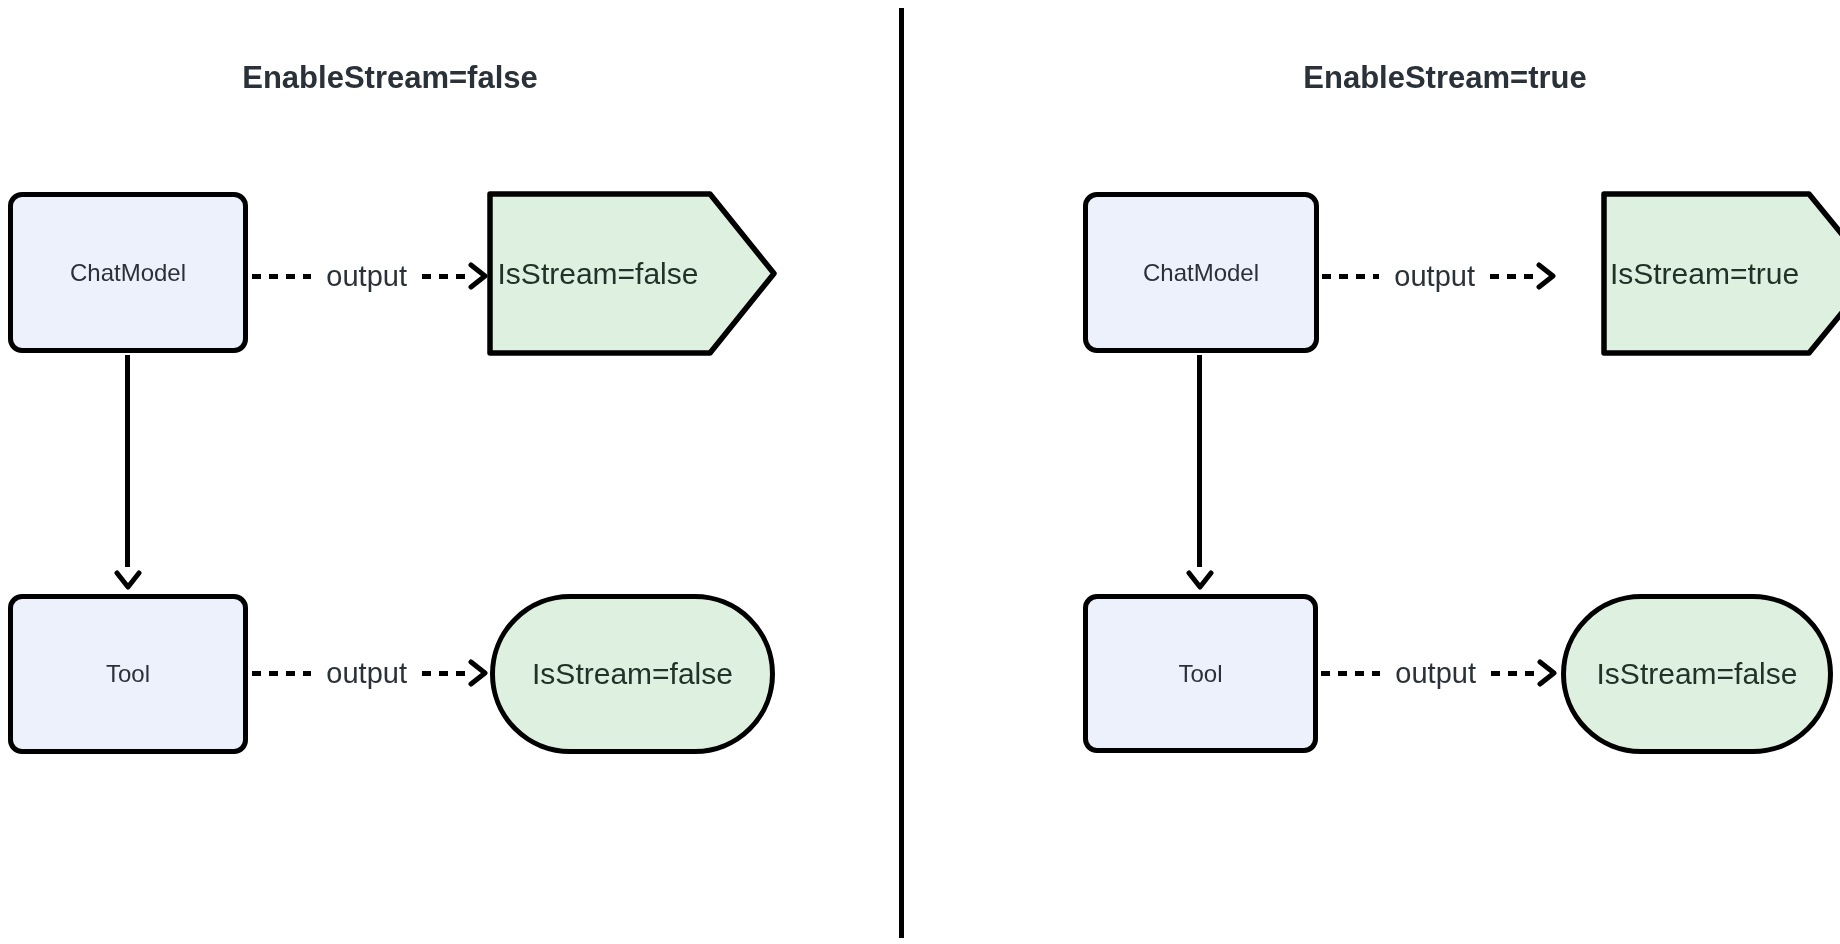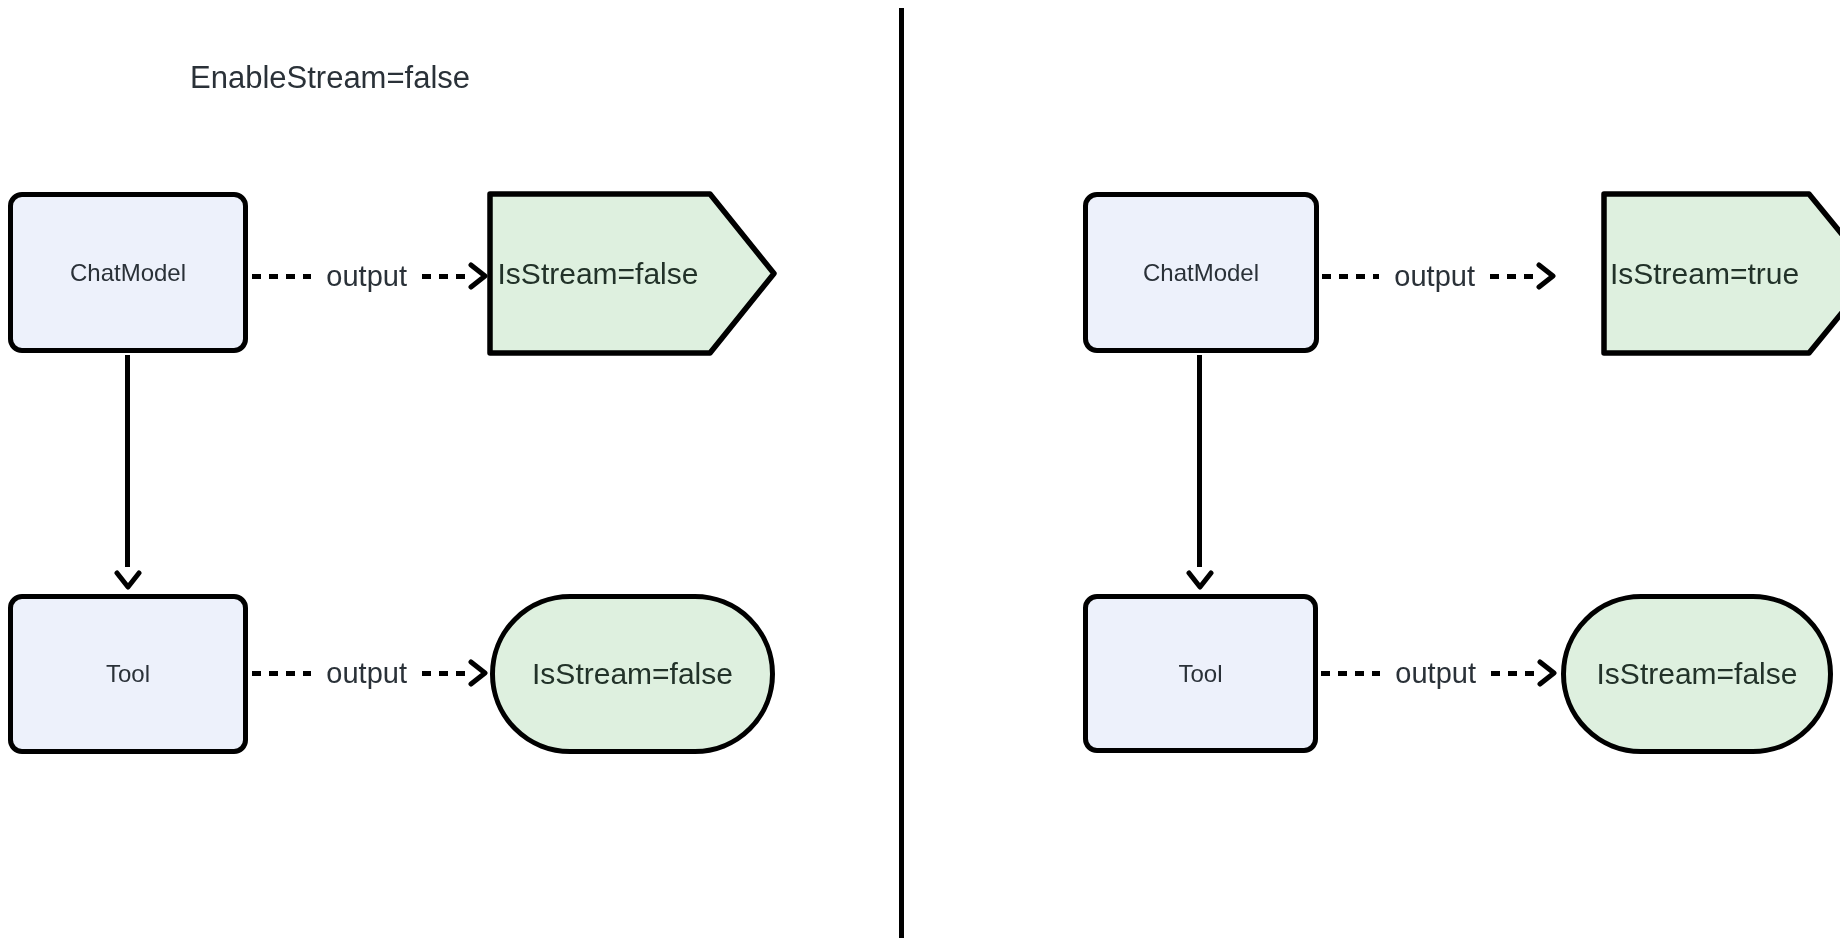--- a/index.html
+++ b/index.html
@@ -3,22 +3,23 @@
 <meta charset="utf-8">
 <style>
   html,body{margin:0;padding:0;background:#ffffff;}
   .canvas{
     position:relative;width:1840px;height:944px;background:#fff;overflow:hidden;
     font-family:"Liberation Sans","DejaVu Sans",sans-serif;
     color:var(--text,#2a3138);
   }
   .abs{position:absolute;box-sizing:border-box;}
   .panel-title{
-    font-size:31px;line-height:38px;
+    font-size:31px;line-height:38px;text-align:center;
     color:var(--text,#2a3138);
+    font-weight:bold;
   }
   .node-rect{
     background:var(--node-fill-blue,#edf1fb);
     border:5px solid var(--border,#000);
     border-radius:14px;
     display:flex;align-items:center;justify-content:center;
     font-size:24px;color:var(--text,#2a3138);
   }
   .stadium{
     background:var(--node-fill-green,#def0df);
@@ -100,20 +101,21 @@
       <path d="M3 4 L17 15 L3 26" fill="none" stroke="#000" stroke-width="5" stroke-linecap="round" stroke-linejoin="round"></path>
     </svg>
   </div>
 
   <div class="abs stadium" style="left:490px;top:594px;width:285px;height:160px;">
     <span>IsStream=false</span>
   </div>
 
   <div class="abs divider" style="left:899px;top:8px;width:5px;height:930px;"></div>
 
+  <div class="abs panel-title" style="left:1245px;top:59px;width:400px;">EnableStream=true</div>
 
   <div class="abs node-rect" style="left:1083px;top:192px;width:236px;height:161px;">
     <span>ChatModel</span>
   </div>
 
   <div class="abs connector" style="left:1322px;top:252px;width:234px;">
     <div class="dash grow"></div>
     <span class="edge-label">output</span>
     <div class="dash fixed"></div>
     <svg width="20" height="30" viewBox="0 0 20 30">

